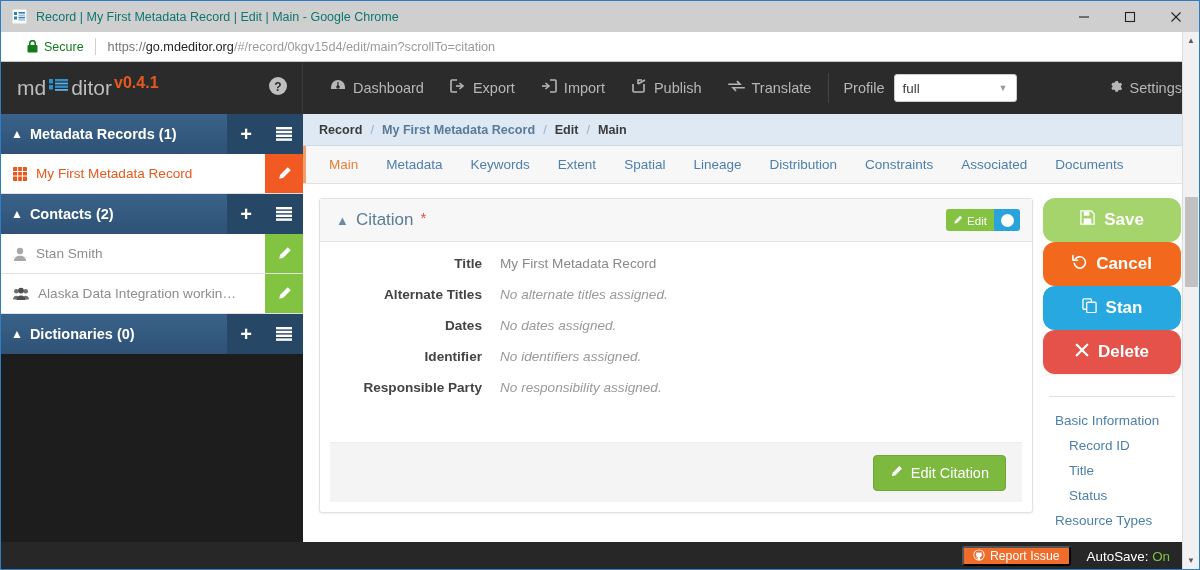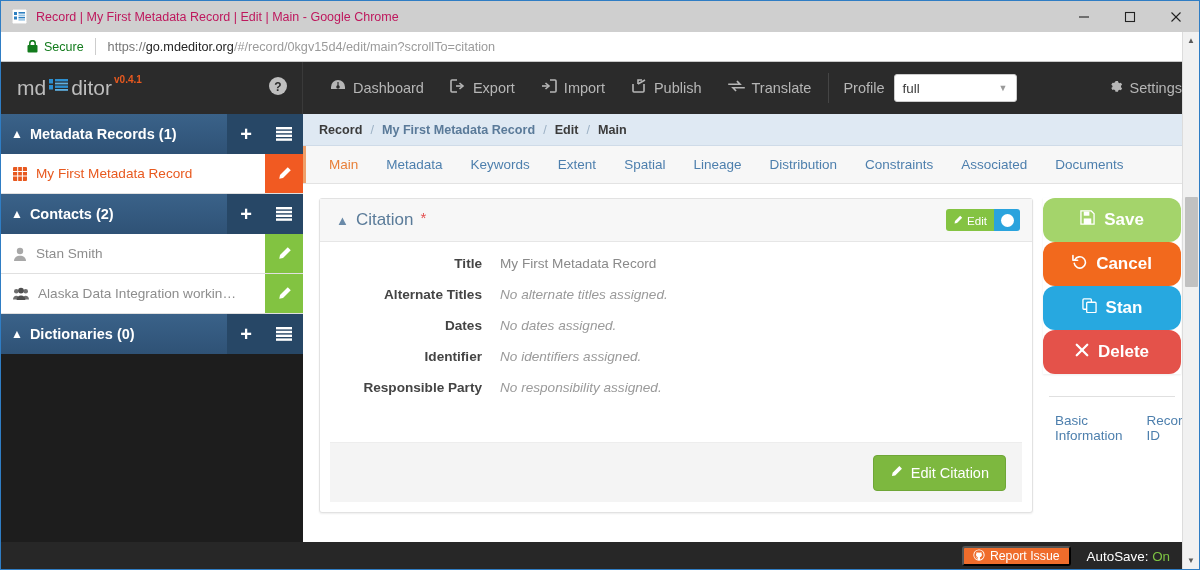--- a/index.html
+++ b/index.html
@@ -23,21 +23,21 @@
     background: #cfcfcf;
     display: flex; align-items: center;
     padding-left: 11px;
     position: relative;
   }
   .tb-favicon {
     width: 15px; height: 15px; margin-right: 9px;
     display: flex; align-items: center; justify-content: center;
   }
   .tb-title {
-    font-size: 12.5px; color: #be185d;
+    font-size: 12.5px; color: #0f766e;
     white-space: nowrap;
   }
   .winbtns {
     position: absolute; right: 0; top: 0; height: 31px;
     display: flex;
   }
   .winbtn {
     width: 46px; height: 31px;
     display: flex; align-items: center; justify-content: center;
     color: #222; font-size: 13px;
@@ -79,21 +79,21 @@
     border-right: 1px solid #3a3a3a;
   }
   .brand {
     font-size: 21px; color: #bdbdbd; font-weight: 400;
     display: flex; align-items: flex-start;
   }
   .brand .logo-ico {
     margin: 2px 3px 0 3px; display: inline-flex; align-items: center;
   }
   .brand .ver {
-    font-size: 10px; color: #e8591f; margin-left: 2px;
+    font-size: 16px; color: #e8591f; margin-left: 2px;
     position: relative; top: -2px; font-weight: bold;
   }
   .help-ico { margin-left: auto; }
 
   .sec-header {
     height: 40px; background: #31587a;
     background: linear-gradient(#3a6289, #2f5276);
     display: flex; align-items: center;
     color: #ffffff; font-size: 14.5px; font-weight: bold;
     padding-left: 10px;
@@ -273,21 +273,21 @@
     height: 44px; display: flex; align-items: center; justify-content: center;
     gap: 9px; color: #fff; font-size: 17px; font-weight: bold; border-radius: 12px;
   }
   .abtn.save   { background: #a4d46b; }
   .abtn.cancel { background: #f2691d; }
   .abtn.copy   { background: #27a8e0; }
   .abtn.delete { background: #e4524a; }
   .rail-div {
     height: 1px; background: #e0e0e0; margin: 22px 6px 16px 6px;
   }
-  .rail-nav { display: flex; gap: 10px; padding-left: 12px; }
+  .rail-nav { display: flex; flex-direction: column; gap: 10px; padding-left: 12px; }
   .rail-nav a {
     font-size: 13.5px; color: #4d7fad; text-decoration: none;
   }
   .rail-nav a.sub { padding-left: 14px; }
 
   
   .statusbar {
     position: absolute; left: 0; right: 0; bottom: 0;
     height: 28px; background: #272727;
     display: flex; align-items: center; justify-content: flex-end;

